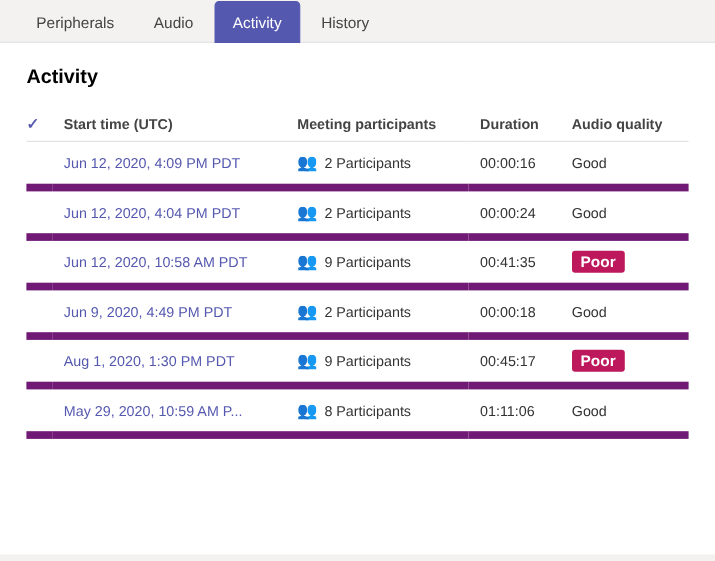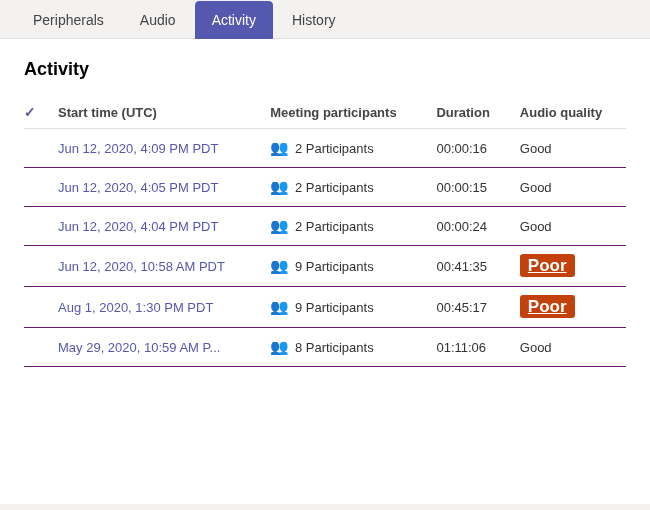--- a/index.html
+++ b/index.html
@@ -69,21 +69,21 @@
       font-weight: 600;
       font-size: 13px;
     }
 
     thead th:first-child {
       width: 24px;
       padding-left: 0;
     }
 
     tbody tr {
-      border-bottom: 1px solid #701a75;
+      border-bottom: 7px solid #701a75;
     }
 
     tbody td {
       padding: 10px 10px;
       font-size: 13px;
       color: #333;
       vertical-align: middle;
     }
 
     tbody td:first-child {
@@ -105,27 +105,26 @@
     }
 
     .people-icon {
       display: inline-flex;
       align-items: center;
       color: #555;
       font-size: 15px;
     }
 
     .badge-poor {
-      background: #c2410c;
+      background: #be185d;
       color: #fff;
       padding: 2px 8px;
       border-radius: 3px;
-      font-size: 17px;
+      font-size: 14px;
       font-weight: 600;
-      text-decoration: underline;
     }
 
     .badge-good {
       color: #333;
     }
 
     .check-col {
       color: #5558af;
       font-size: 14px;
     }
@@ -163,32 +162,20 @@
             <span class="participant-cell">
               <span class="people-icon">👥</span>
               <span>2 Participants</span>
             </span>
           </td>
           <td>00:00:16</td>
           <td class="badge-good">Good</td>
         </tr>
         <tr>
           <td></td>
-          <td class="link-cell">Jun 12, 2020, 4:05 PM PDT</td>
-          <td>
-            <span class="participant-cell">
-              <span class="people-icon">👥</span>
-              <span>2 Participants</span>
-            </span>
-          </td>
-          <td>00:00:15</td>
-          <td class="badge-good">Good</td>
-        </tr>
-        <tr>
-          <td></td>
           <td class="link-cell">Jun 12, 2020, 4:04 PM PDT</td>
           <td>
             <span class="participant-cell">
               <span class="people-icon">👥</span>
               <span>2 Participants</span>
             </span>
           </td>
           <td>00:00:24</td>
           <td class="badge-good">Good</td>
         </tr>
@@ -196,20 +183,32 @@
           <td></td>
           <td class="link-cell">Jun 12, 2020, 10:58 AM PDT</td>
           <td>
             <span class="participant-cell">
               <span class="people-icon">👥</span>
               <span>9 Participants</span>
             </span>
           </td>
           <td>00:41:35</td>
           <td><span class="badge-poor">Poor</span></td>
+        </tr>
+        <tr>
+          <td></td>
+          <td class="link-cell">Jun 9, 2020, 4:49 PM PDT</td>
+          <td>
+            <span class="participant-cell">
+              <span class="people-icon">👥</span>
+              <span>2 Participants</span>
+            </span>
+          </td>
+          <td>00:00:18</td>
+          <td class="badge-good">Good</td>
         </tr>
         <tr>
           <td></td>
           <td class="link-cell">Aug 1, 2020, 1:30 PM PDT</td>
           <td>
             <span class="participant-cell">
               <span class="people-icon">👥</span>
               <span>9 Participants</span>
             </span>
           </td>

